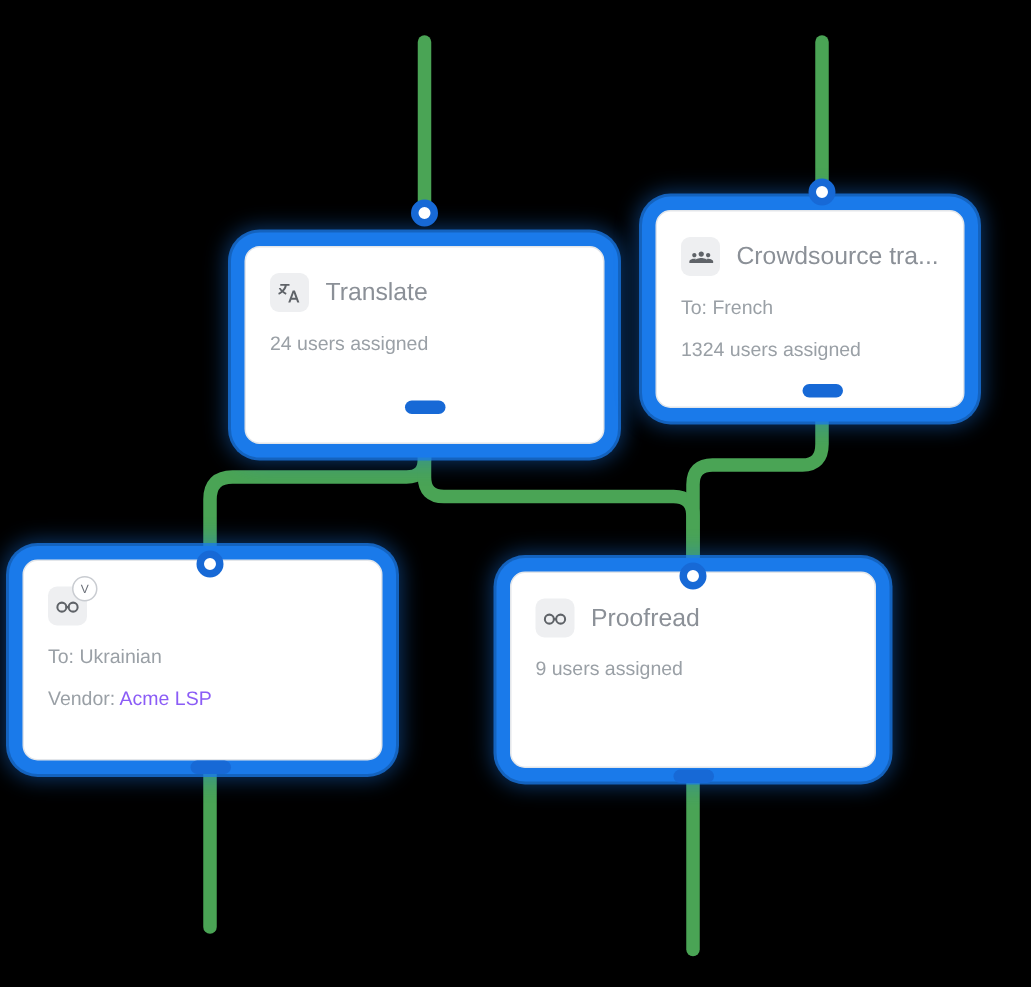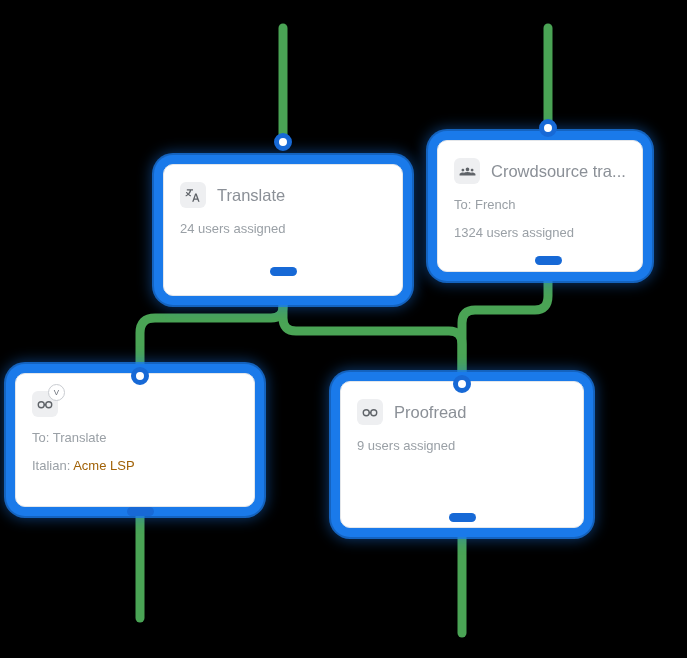--- a/index.html
+++ b/index.html
@@ -85,21 +85,21 @@
 
   .node-body {
     padding: 13px 16px 0 16px;
   }
   .node-line {
     font-size: 13px;
     color: #9aa0a6;
     margin-bottom: 13px;
     white-space: nowrap;
   }
-  .vendor-name { color: #a16207; }
+  .vendor-name { color: #8b5cf6; }
 
   
   .port-in {
     position: absolute;
     width: 18px;
     height: 18px;
     box-sizing: border-box;
     border-radius: 50%;
     background: #ffffff;
     border: 5px solid #1769d6;
@@ -177,30 +177,30 @@
       <span class="icon-box">
         <svg width="18" height="18" viewBox="0 0 24 24" fill="none" stroke="#5f6368" stroke-width="1.8">
           <circle cx="7" cy="13" r="4"></circle>
           <circle cx="17" cy="13" r="4"></circle>
           <path d="M11 13h2" stroke-linecap="round"></path>
         </svg>
         <span class="vendor-badge">V</span>
       </span>
     </div>
     <div class="node-body">
-      <div class="node-line">To: Translate</div>
+      <div class="node-line">To: Ukrainian</div>
       <div class="node-line">
-        <span>Italian: </span><span class="vendor-name">Acme LSP</span>
+        <span>Vendor: </span><span class="vendor-name">Acme LSP</span>
       </div>
     </div>
   </div>
   <div class="port-in" style="left:131px; top:367px;"></div>
   <div class="port-out" style="left:127px; top:507px;"></div>
 
-  <div class="node" style="left:340px; top:381px; width:244px; height:147px;">
+  <div class="node" style="left:340px; top:381px; width:244px; height:131px;">
     <div class="node-header">
       <span class="icon-box">
         <svg width="18" height="18" viewBox="0 0 24 24" fill="none" stroke="#5f6368" stroke-width="1.8">
           <circle cx="7" cy="13" r="4"></circle>
           <circle cx="17" cy="13" r="4"></circle>
           <path d="M11 13h2" stroke-linecap="round"></path>
         </svg>
       </span>
       <span class="node-title">Proofread</span>
     </div>

